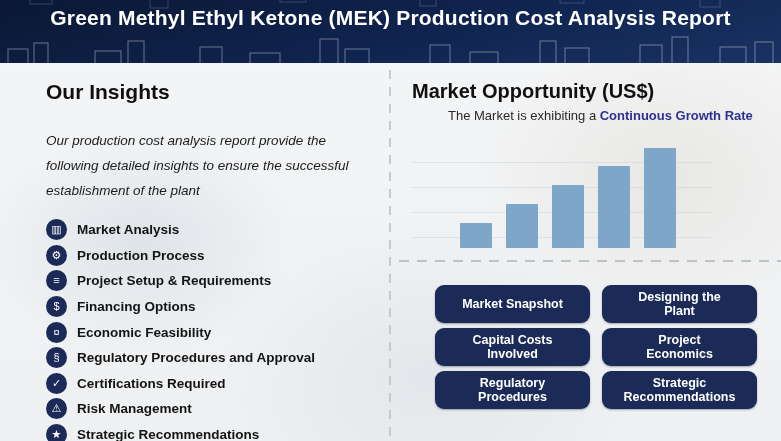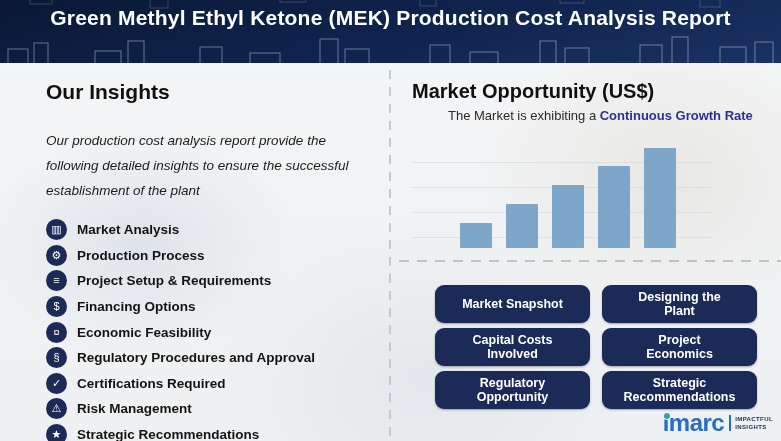--- a/index.html
+++ b/index.html
@@ -192,29 +192,18 @@
       <div class="bar" style="height: 82px; background: rgb(125, 166, 200);"></div>
       <div class="bar" style="height: 100px; background: rgb(125, 166, 200);"></div>
     </div>
   <div class="h-dashline"></div>
 
   <div class="btn-grid">
     <div class="navy-btn">Market Snapshot</div>
     <div class="navy-btn">Designing the Plant</div>
     <div class="navy-btn">Capital Costs Involved</div>
     <div class="navy-btn">Project Economics</div>
-    <div class="navy-btn">Regulatory Opportunity</div>
+    <div class="navy-btn">Regulatory Procedures</div>
     <div class="navy-btn">Strategic Recommendations</div>
   </div>
 
-  <div class="logo">
-    <span class="brand-wrap">
-      <span class="brand">imarc</span>
-      <span class="brand-dot"></span>
-    </span>
-    <span class="logo-sep"></span>
-    <span class="tagline">
-      <span>IMPACTFUL</span>
-      <span>INSIGHTS</span>
-    </span>
-  </div>
 
 </div>
 
 </body></html>

